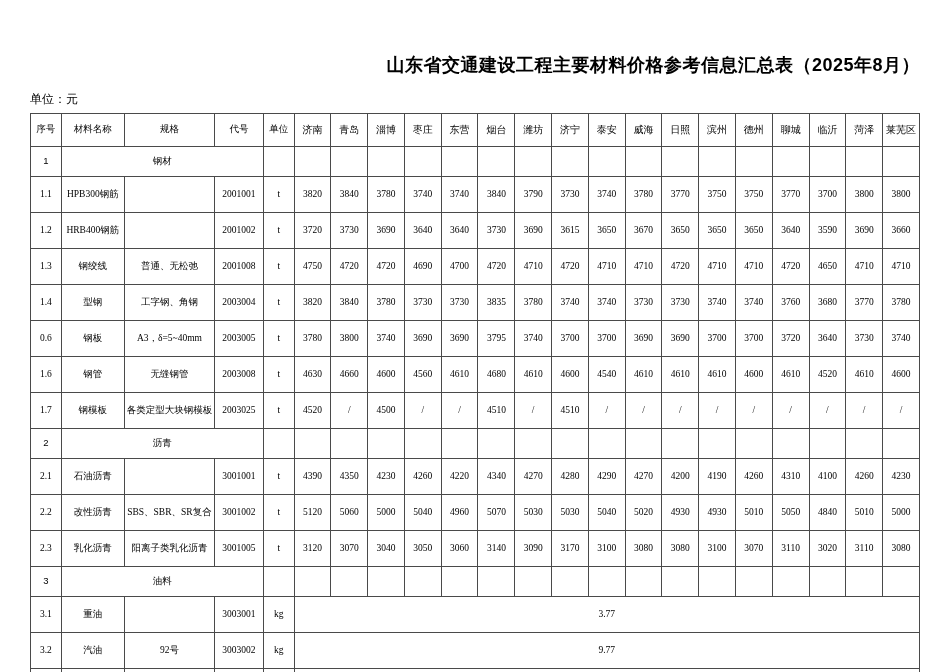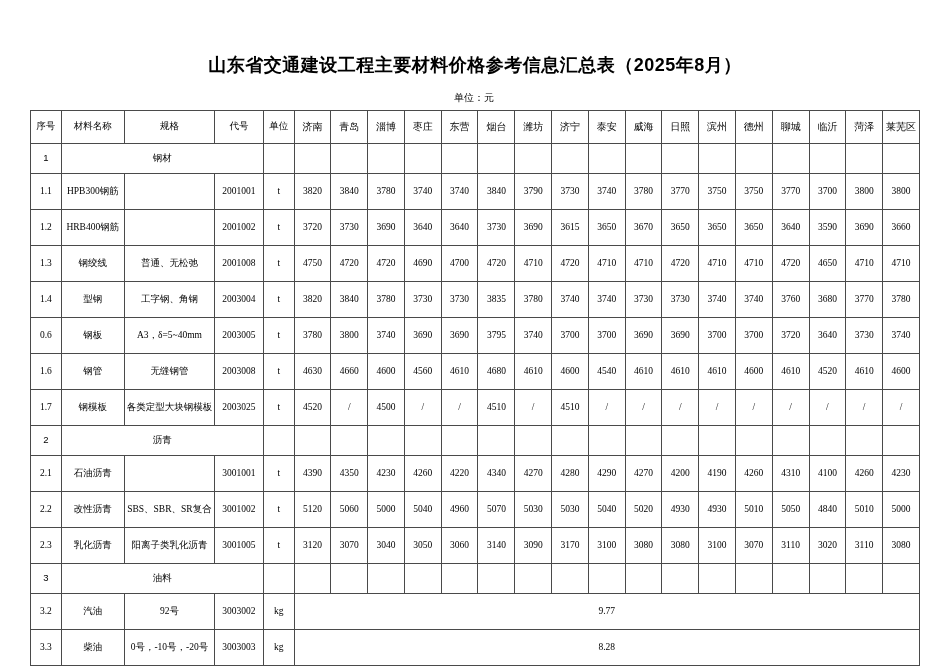--- a/index.html
+++ b/index.html
@@ -16,32 +16,32 @@
     position: relative;
   }
   .page {
     position: relative;
     width: 950px;
     height: 672px;
     box-sizing: border-box;
     padding: 0 30px;
   }
   .doc-title {
-    text-align: center;
+    text-align: right;
     font-size: 18px;
     font-weight: bold;
     letter-spacing: 0.5px;
     margin-top: 55px;
     margin-bottom: 8px;
     line-height: 1.2;
     font-family: "Liberation Sans", "DejaVu Sans", sans-serif;
   }
   .unit-note {
-    text-align: center;
-    font-size: 10px;
+    text-align: left;
+    font-size: 12px;
     margin-top: 14px;
     margin-bottom: 5px;
     padding-right: 2px;
     font-family: Liberation Sans, sans-serif;
   }
   table.main {
     border-collapse: collapse;
     width: 890px;
     table-layout: fixed;
   }
@@ -469,20 +469,28 @@
           <td></td>
           <td></td>
           <td></td>
           <td></td>
           <td></td>
           <td></td>
           <td></td>
           <td></td>
         </tr>
         <tr>
+          <td class="seq">3.1</td>
+          <td class="name">重油</td>
+          <td class="spec"></td>
+          <td class="code">3003001</td>
+          <td class="unit">kg</td>
+          <td class="merged-val" colspan="17">3.77</td>
+        </tr>
+        <tr>
           <td class="seq">3.2</td>
           <td class="name">汽油</td>
           <td class="spec">92号</td>
           <td class="code">3003002</td>
           <td class="unit">kg</td>
           <td class="merged-val" colspan="17">9.77</td>
         </tr>
         <tr>
           <td class="seq">3.3</td>
           <td class="name">柴油</td>

